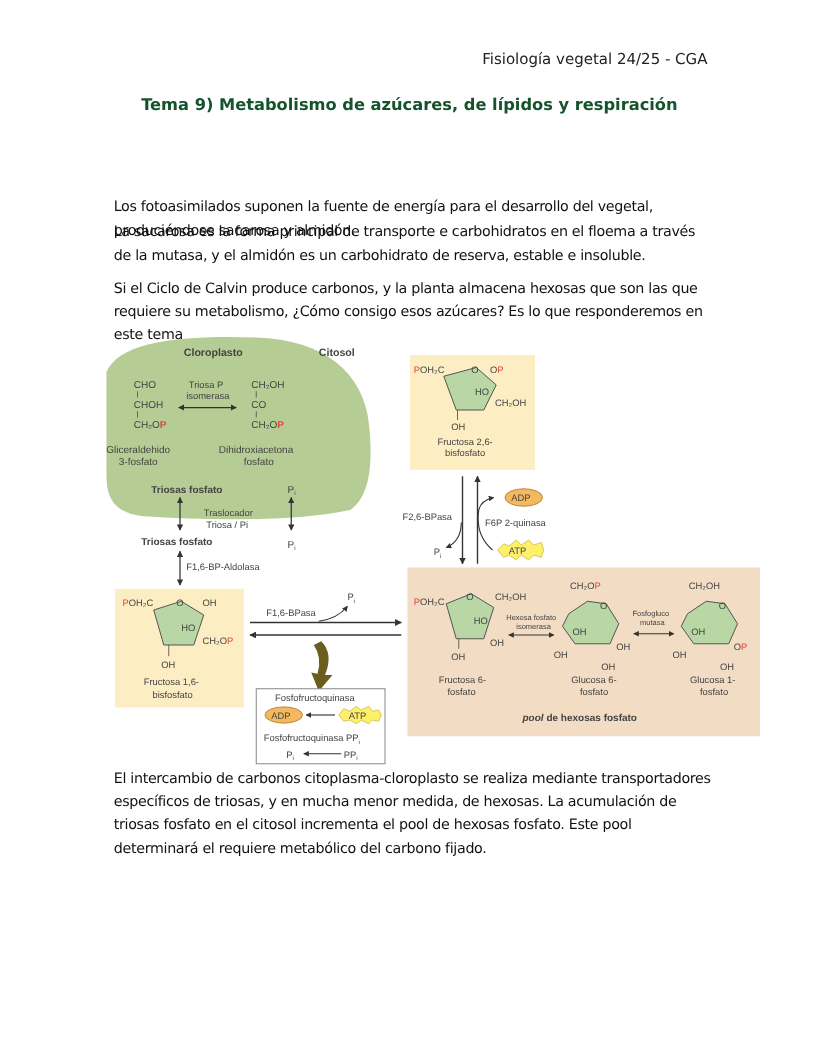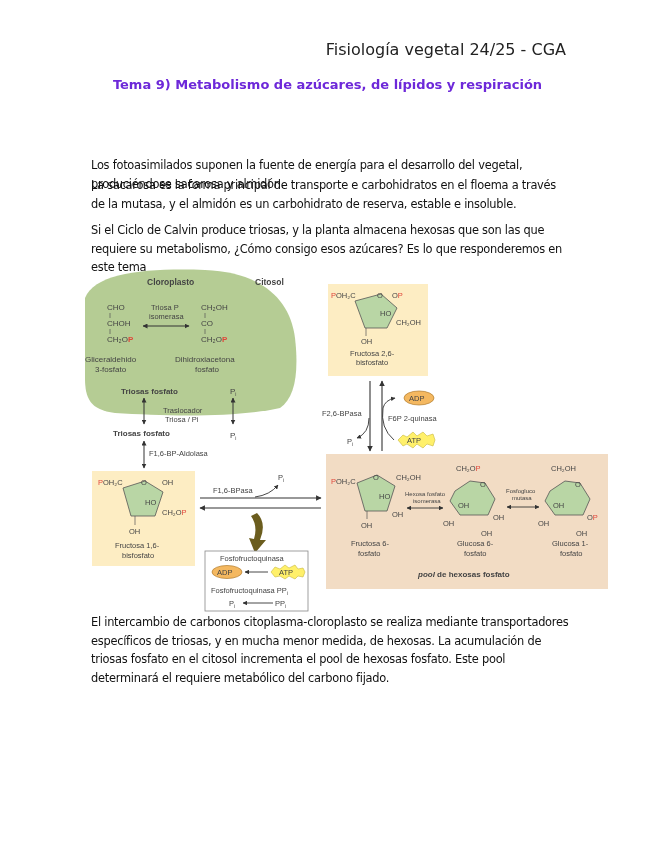--- a/index.html
+++ b/index.html
@@ -1,40 +1,40 @@
 <!DOCTYPE html>
 <html><head>
 <meta charset="utf-8">
 <style>
   html, body { margin: 0; padding: 0; background: #ffffff; }
   body { width: 655px; height: 848px; position: relative; overflow: hidden;
          font-family: "Liberation Sans", sans-serif; color: #000; }
-  .header-note { position: absolute; top: 40px; right: 89px; font-size: 16px; color: #222;
+  .header-note { position: absolute; top: 40px; right: 89px; font-size: 12px; color: #222;
                  font-family: "DejaVu Sans", sans-serif; }
   .doc-title { position: absolute; top: 77px; left: 0; width: 655px; text-align: center;
-               font-family: "DejaVu Sans", sans-serif; font-weight: bold; font-size: 13px; color: #6d28d9; }
+               font-family: "DejaVu Sans", sans-serif; font-weight: bold; font-size: 13px; color: #14532d; }
   .para { position: absolute; left: 91px; width: 480px; font-size: 11.4px; line-height: 18.5px;
           color: #111; font-family: "DejaVu Sans", sans-serif; letter-spacing: -0.25px; }
   .p1 { top: 132px; margin-top: 24px; }
   .p2 { top: 176px; }
   .p3 { top: 221px; }
   .p4 { top: 613px; }
   .figure { position: absolute; left: 85px; top: 268px; width: 530px; height: 345px; text-align: center; }
   .figure svg { display: block; }
   .fig-text { font-family: "Liberation Sans", sans-serif; fill: #444; }
 </style>
 </head>
 <body>
 
 <div class="header-note">Fisiología vegetal 24/25 - CGA</div>
 <div class="doc-title">Tema 9) Metabolismo de azúcares, de lípidos y respiración</div>
 
 <div class="para p1">Los fotoasimilados suponen la fuente de energía para el desarrollo del vegetal, produciéndose sacarosa y almidón.</div>
 <div class="para p2">La sacarosa es la forma principal de transporte e carbohidratos en el floema a través de la mutasa, y el almidón es un carbohidrato de reserva, estable e insoluble.</div>
-<div class="para p3">Si el Ciclo de Calvin produce triosas, y la planta almacena hexosas que son las que requiere su metabolismo, ¿Cómo consigo esos azúcares? Es lo que responderemos en este tema</div>
+<div class="para p3">Si el Ciclo de Calvin produce carbonos, y la planta almacena hexosas que son las que requiere su metabolismo, ¿Cómo consigo esos azúcares? Es lo que responderemos en este tema</div>
 
 <div class="figure">
 <svg width="530" height="345" viewBox="0 0 530 345" xmlns="http://www.w3.org/2000/svg">
   <defs>
     <marker id="ah" viewBox="0 0 10 10" refX="9" refY="5" markerWidth="5" markerHeight="5" orient="auto-start-reverse">
       <path d="M0,0 L10,5 L0,10 z" fill="#333"></path>
     </marker>
   </defs>
 
   <path d="M0,30 C10,5 60,0 120,2 C175,4 205,30 210,70 C214,105 210,130 195,140 C150,150 80,148 30,145 C5,142 0,130 0,110 Z" fill="#b5cc94"></path>

